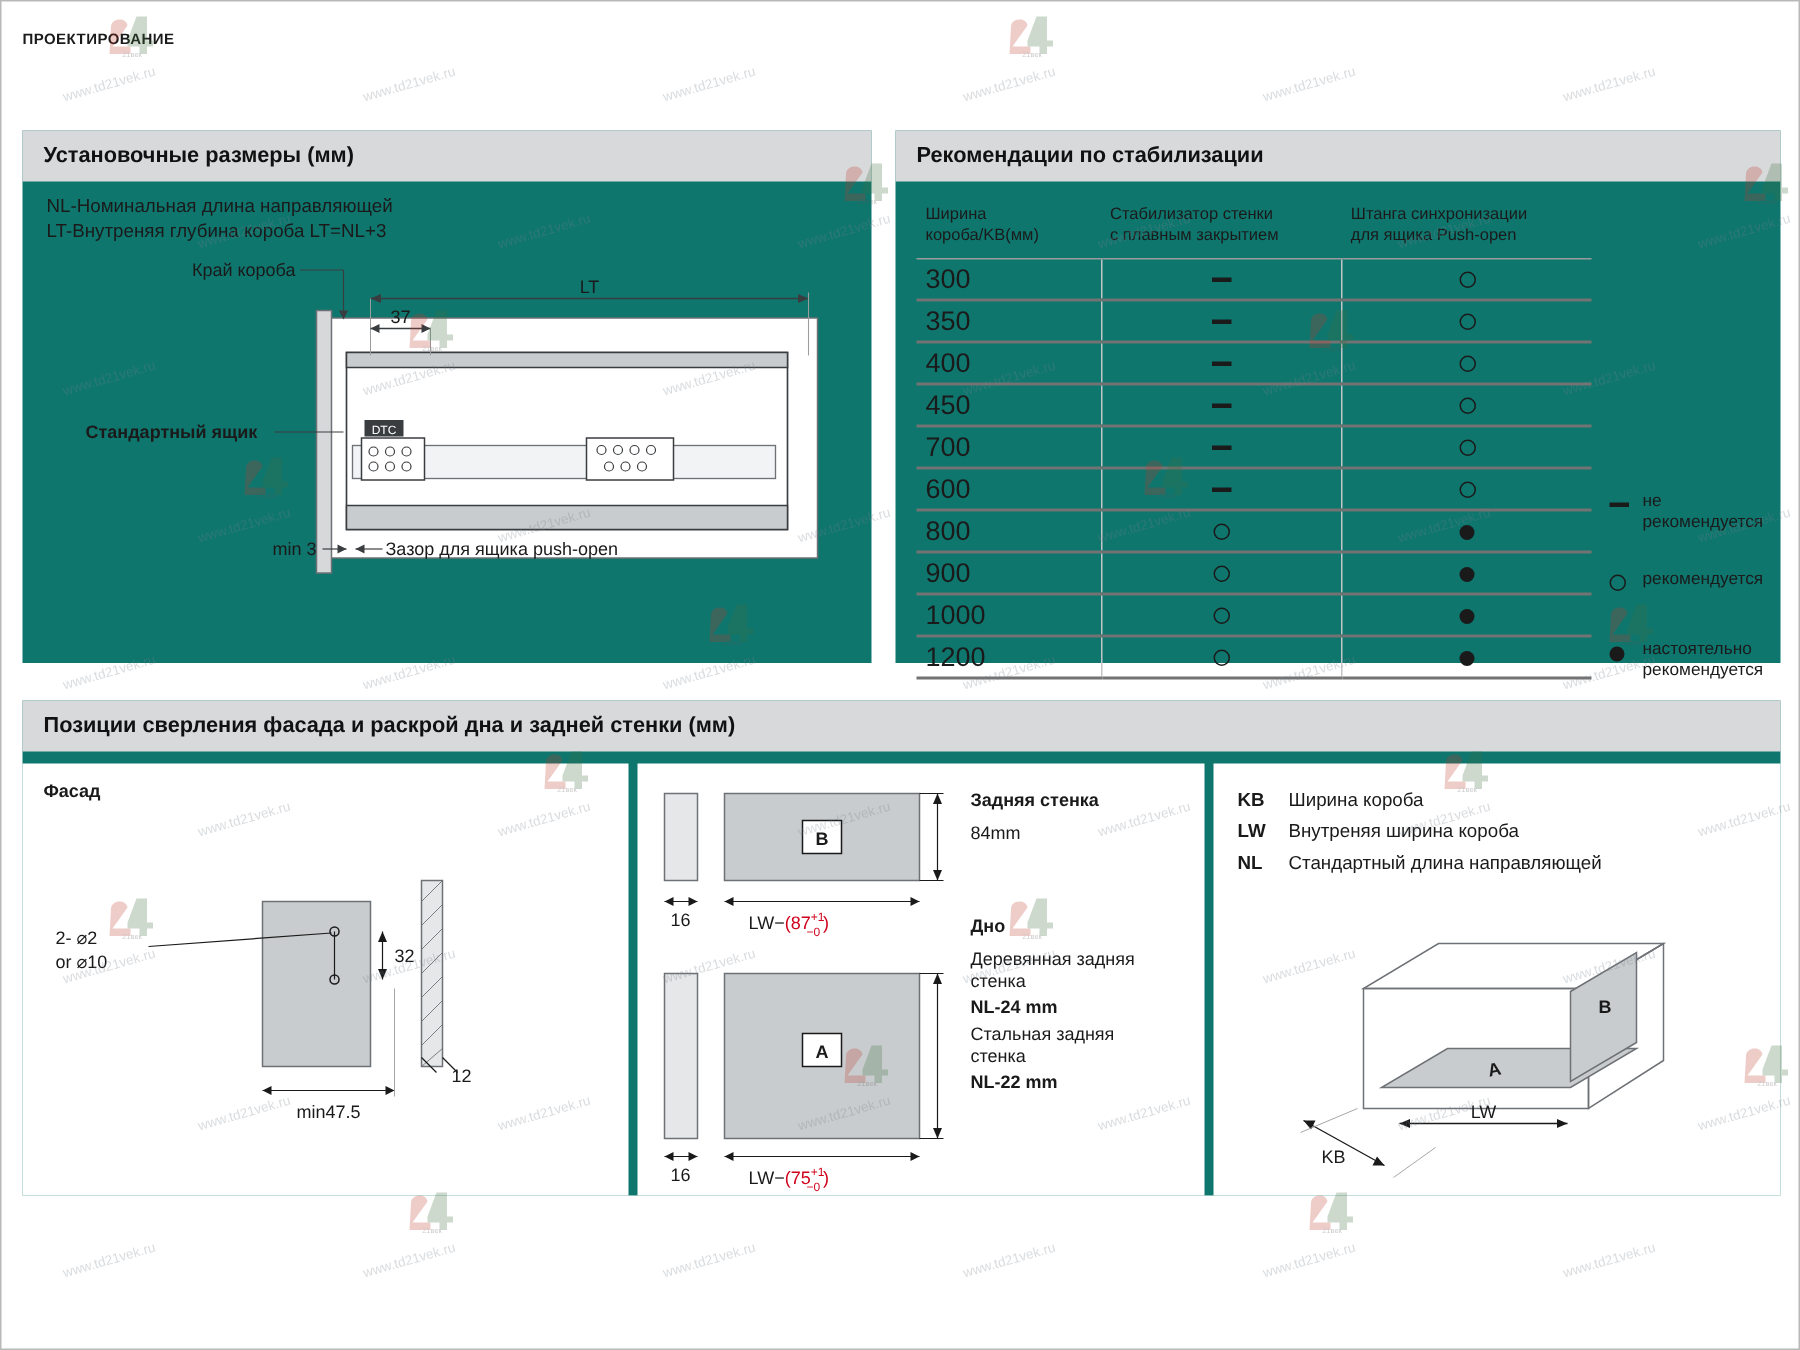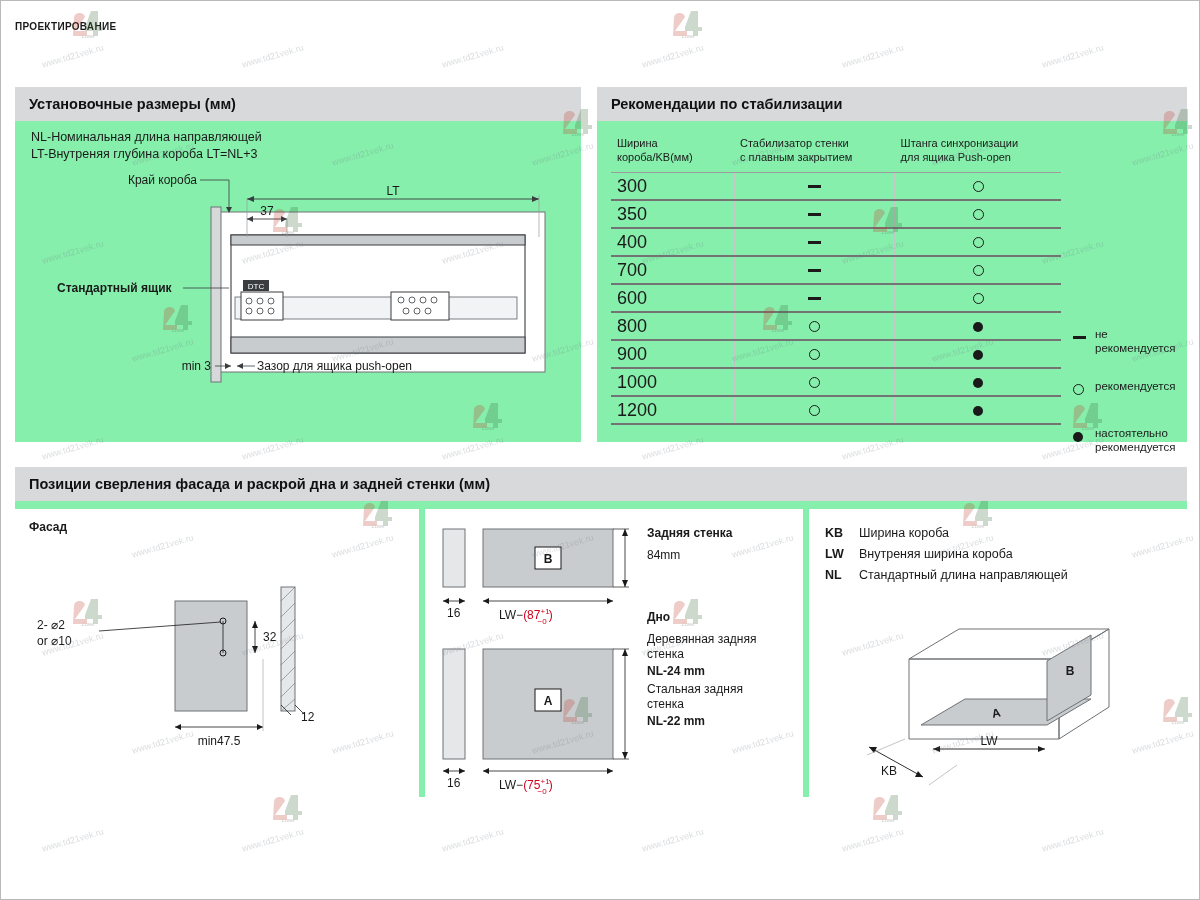--- a/index.html
+++ b/index.html
@@ -49,21 +49,21 @@
     position: absolute;
     left: 14px;
     top: 20px;
     font-size: 10px;
     font-weight: bold;
     letter-spacing: .3px;
   }
 
   .panel {
     position: absolute;
-    background: #86efac;
+    background: #0f766e;
     box-sizing: border-box;
   }
   .panel-head {
     background: #d7d9db;
     font-size: 14.5px;
     font-weight: bold;
     padding: 9px 12px 9px 14px;
     box-sizing: border-box;
     color: #111;
   }
@@ -254,20 +254,25 @@
             <td class="w">350</td>
             <td><span class="sym-dash"></span></td>
             <td><span class="sym-open"></span></td>
           </tr>
           <tr>
             <td class="w">400</td>
             <td><span class="sym-dash"></span></td>
             <td><span class="sym-open"></span></td>
           </tr>
           <tr>
+            <td class="w">450</td>
+            <td><span class="sym-dash"></span></td>
+            <td><span class="sym-open"></span></td>
+          </tr>
+          <tr>
             <td class="w">700</td>
             <td><span class="sym-dash"></span></td>
             <td><span class="sym-open"></span></td>
           </tr>
           <tr>
             <td class="w">600</td>
             <td><span class="sym-dash"></span></td>
             <td><span class="sym-open"></span></td>
           </tr>
           <tr>

